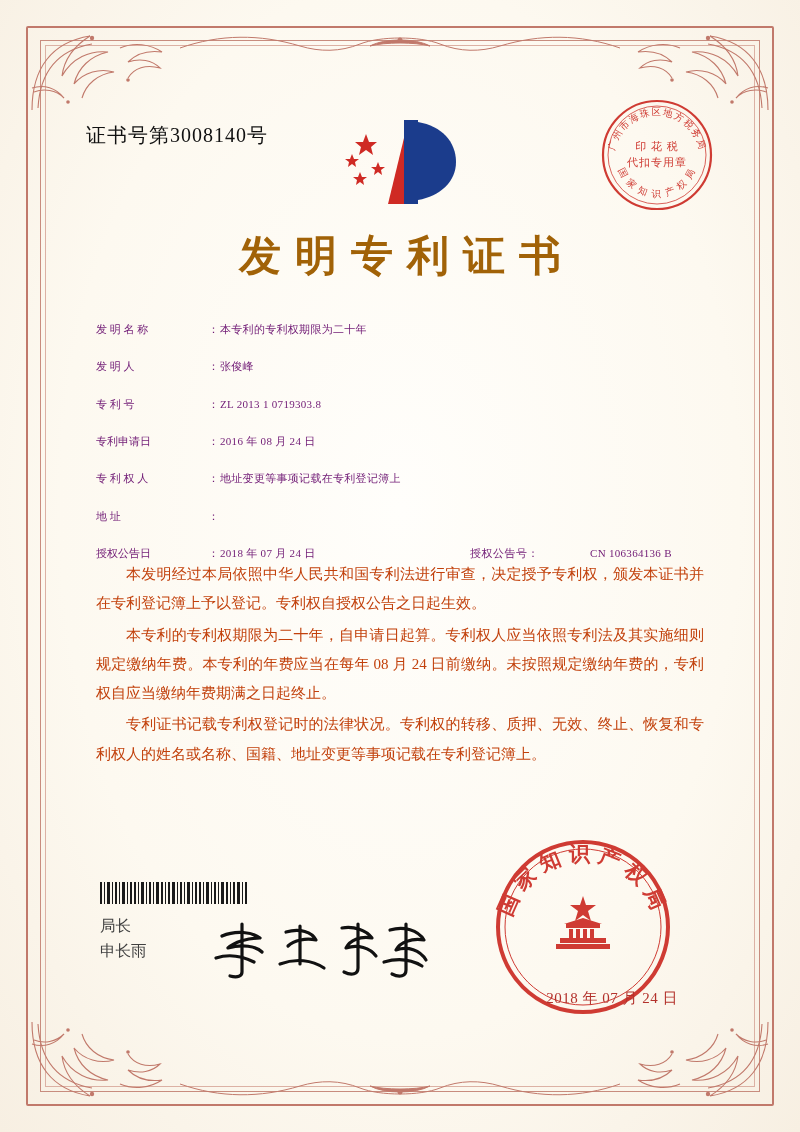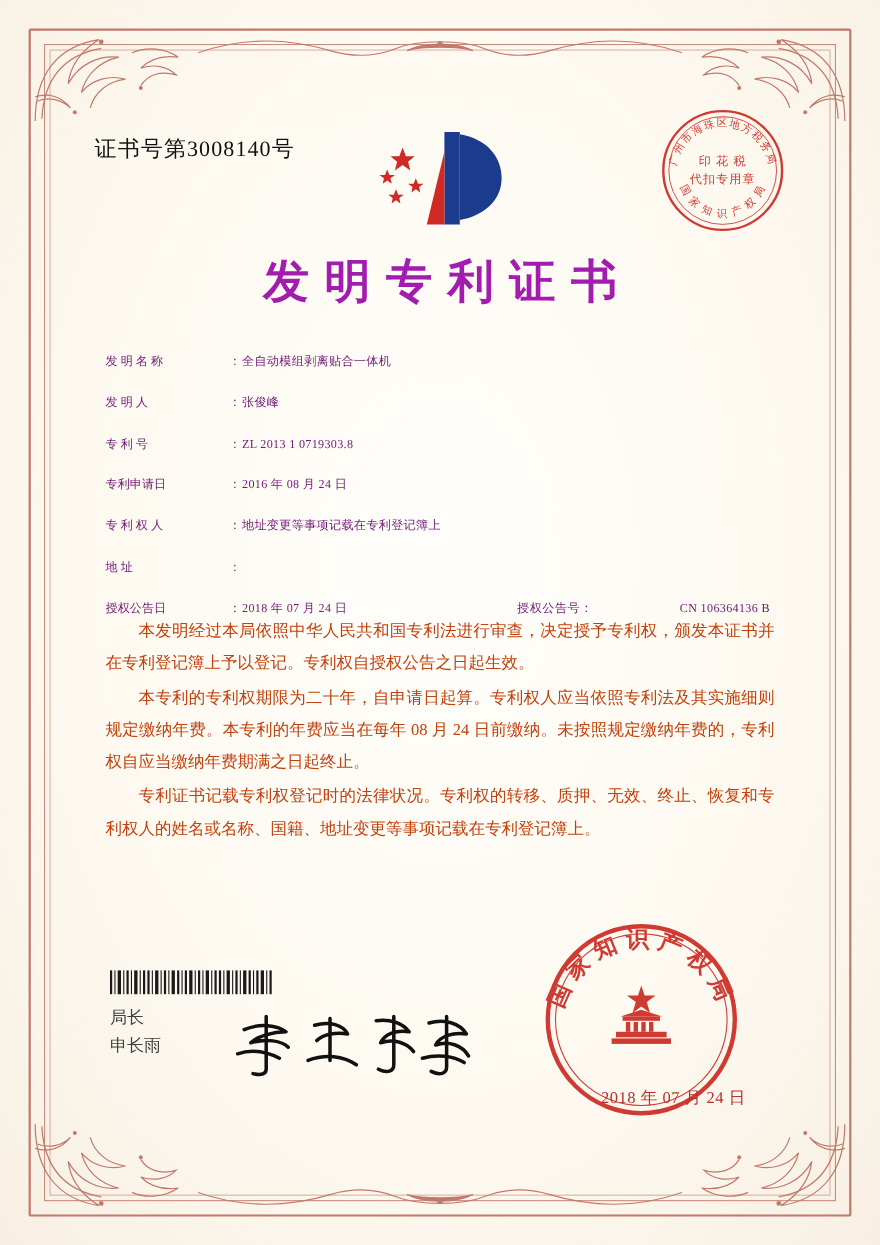--- a/index.html
+++ b/index.html
@@ -113,21 +113,21 @@
 
   .doc-title {
     position: absolute;
     left: 0;
     right: 0;
     top: 168px;
     text-align: center;
     font-size: 42px;
     letter-spacing: 14px;
     font-weight: bold;
-    color: #a21caf;
+    color: #a16207;
     text-indent: 14px;
     font-family: Liberation Sans, sans-serif;
   }
 
   .fields {
     position: absolute;
     left: 36px;
     right: 30px;
     top: 262px;
     font-size: 11px;
@@ -163,21 +163,20 @@
     flex: 0 0 250px;
   }
   .second-label {
     flex: 0 0 120px;
     white-space: nowrap;
     letter-spacing: 0.5px;
   }
   .second-value {
     flex: 1 1 auto;
     letter-spacing: 0.3px;
-    margin-left: 28px;
   }
 
   .paragraphs {
     position: absolute;
     left: 36px;
     right: 36px;
     top: 500px;
     font-size: 15px;
     line-height: 1.95;
     color: #c2410c;
@@ -351,21 +350,21 @@
 
     <div class="doc-title">发明专利证书</div>
 
     <div class="fields">
 
       <div class="field-row">
         <div class="field-label">
           <span>发 明 名 称</span>
         </div>
         <div class="field-colon">：</div>
-        <div class="field-value">全自动模组剥离贴合一体机</div>
+        <div class="field-value">本专利的专利权期限为二十年</div>
       </div>
 
       <div class="field-row">
         <div class="field-label">
           <span>发 明 人</span>
         </div>
         <div class="field-colon">：</div>
         <div class="field-value">张俊峰</div>
       </div>
 

